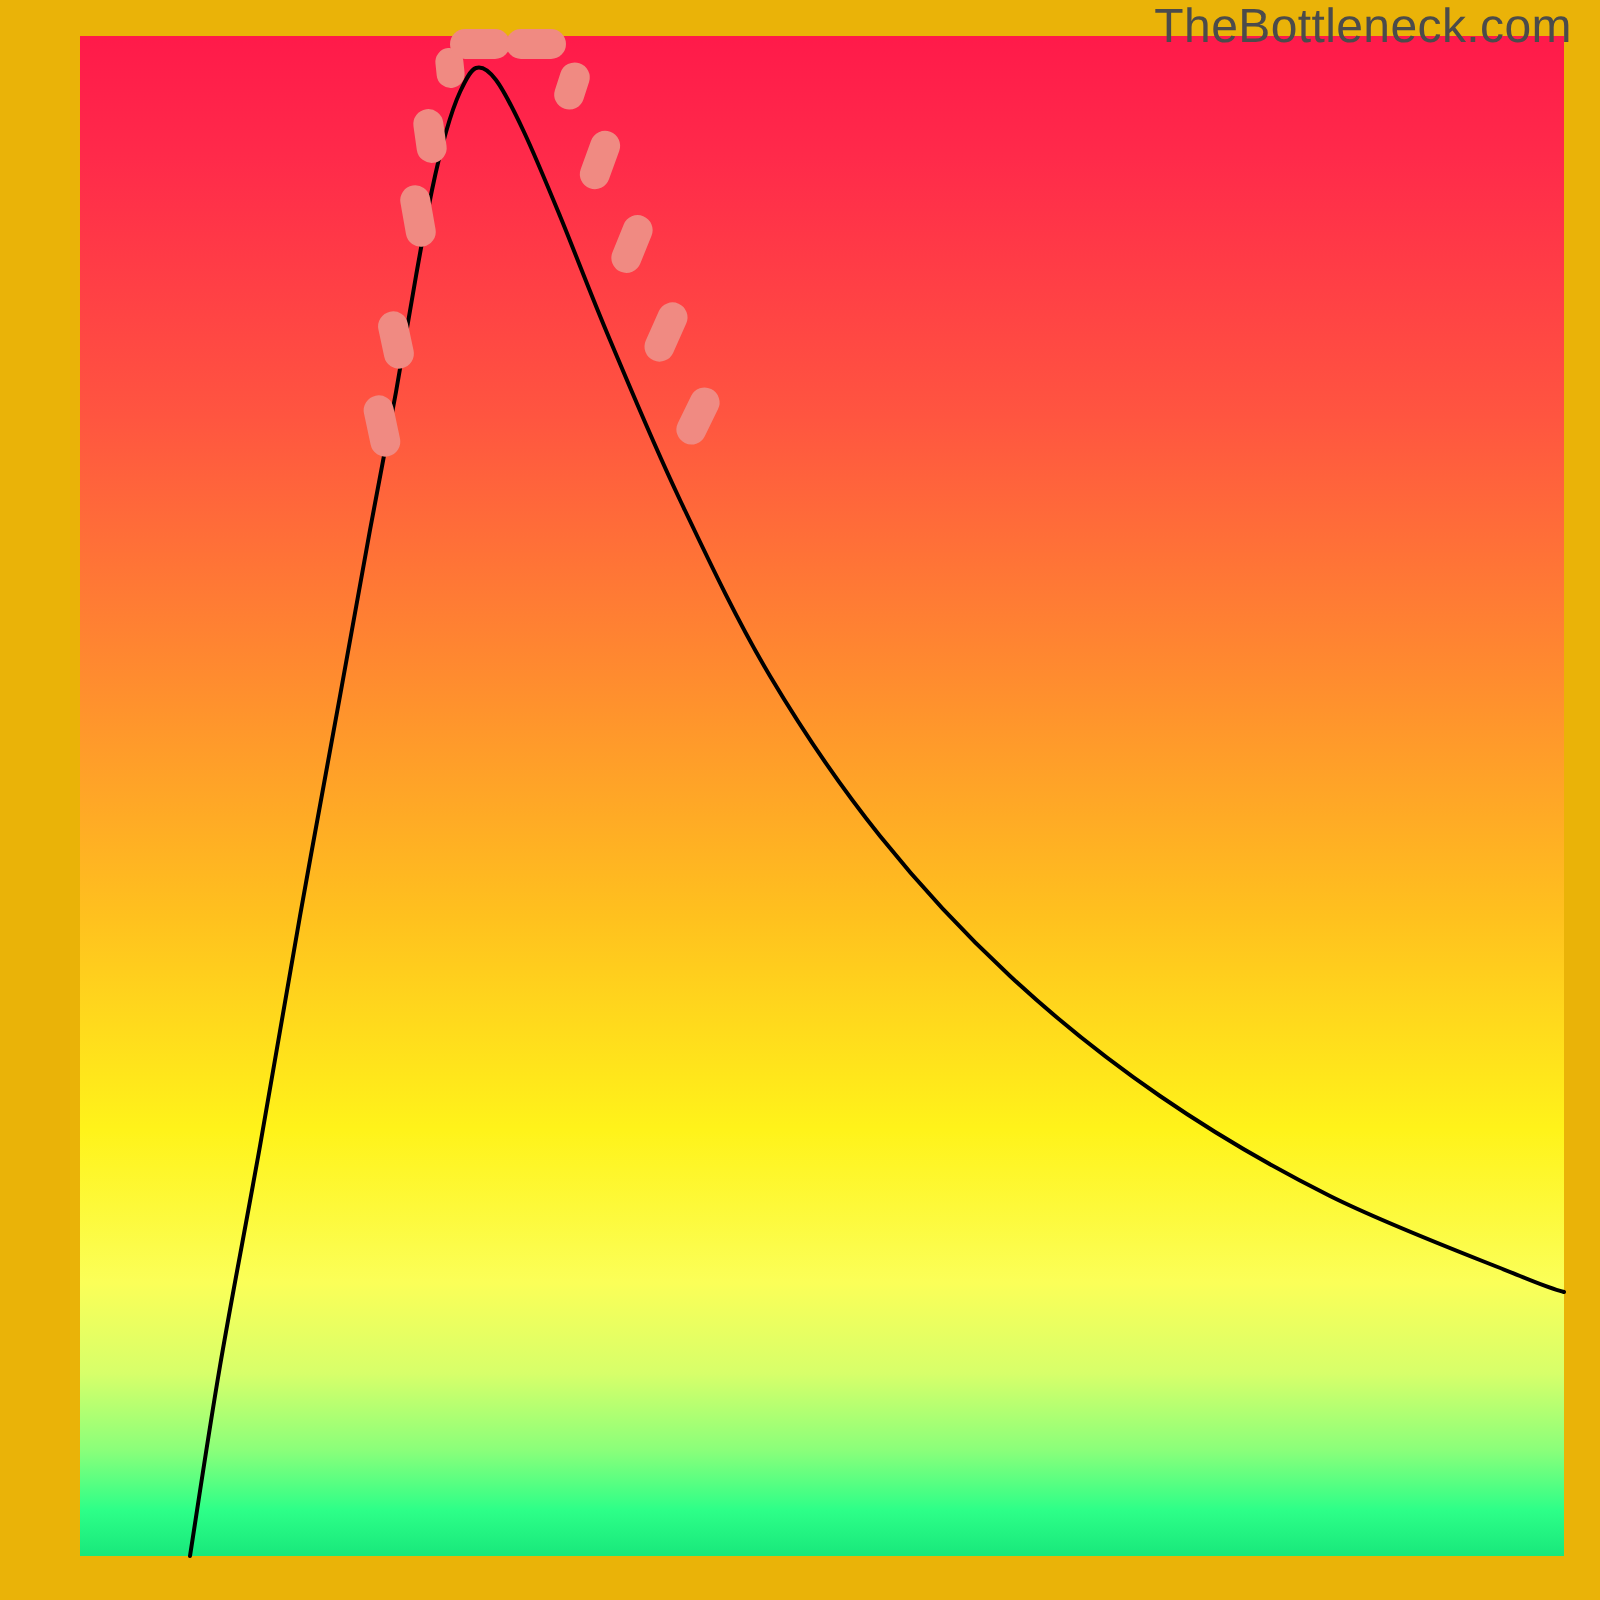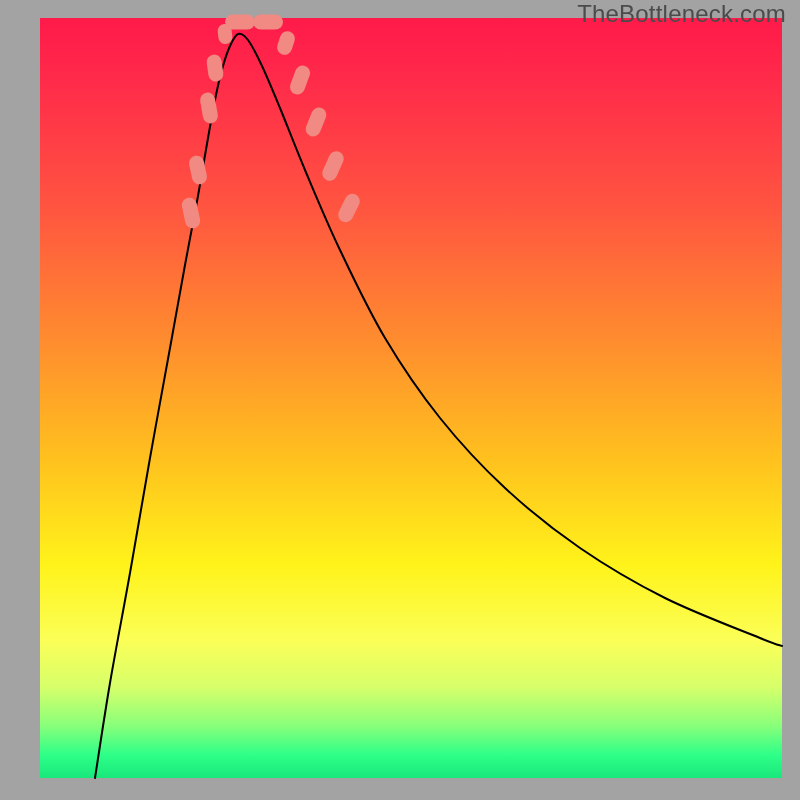--- a/index.html
+++ b/index.html
@@ -10,21 +10,21 @@
     overflow: hidden;
     background: #000;
     font-family: Arial, Helvetica, sans-serif;
   }
   .frame {
     position: absolute;
     left: 0;
     top: 0;
     width: 800px;
     height: 800px;
-    background: #a3a3a3;
+    background: #eab308;
   }
   .plot {
     position: absolute;
     left: 40px;
     top: 18px;
     width: 742px;
     height: 760px;
     
     background: linear-gradient(
       to bottom,

